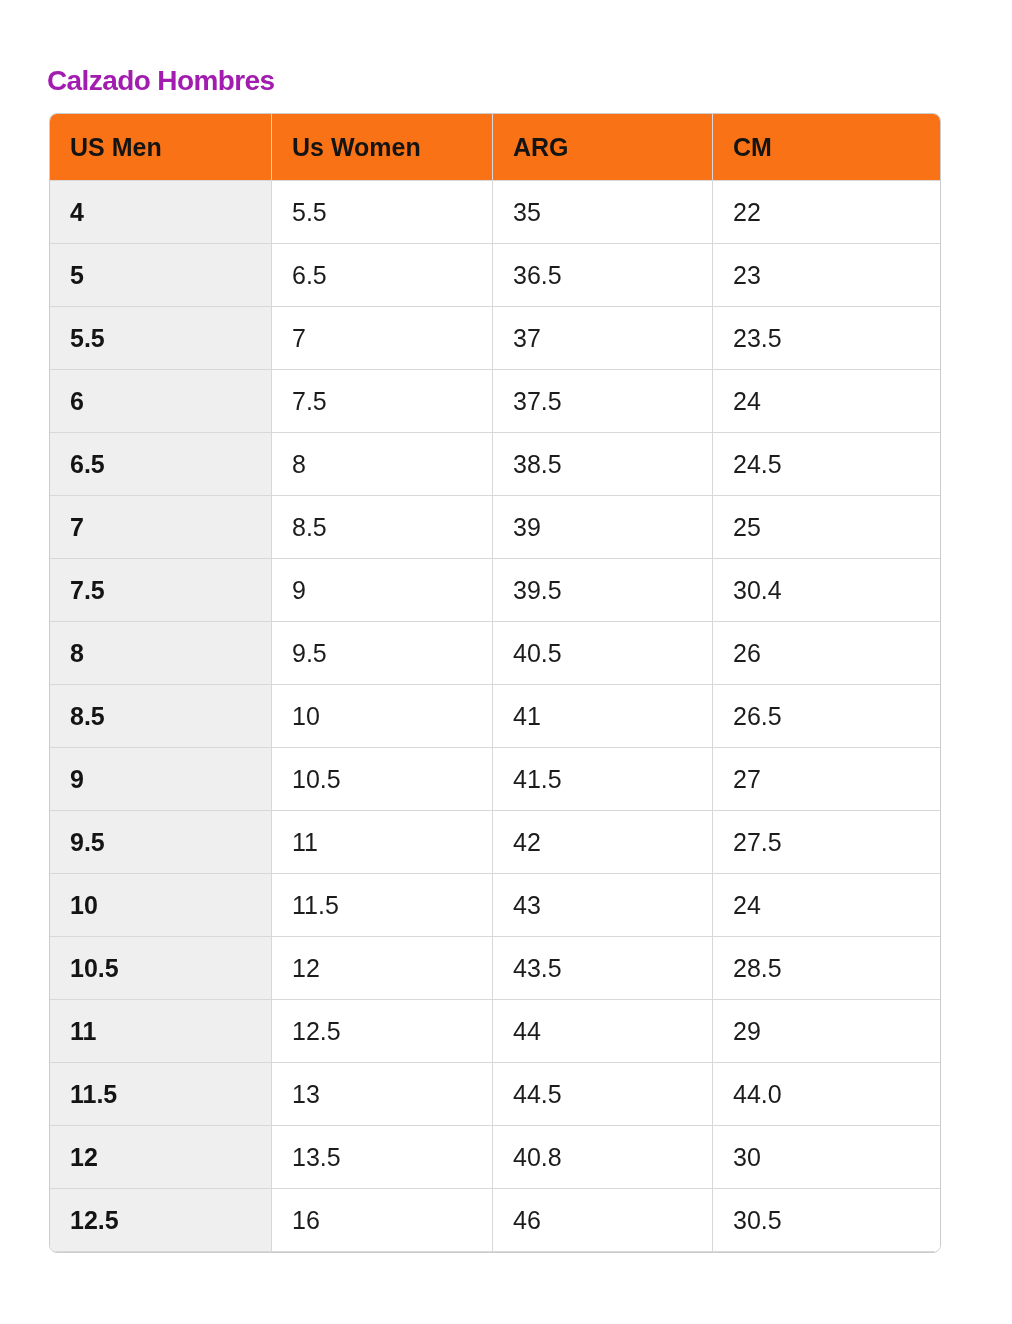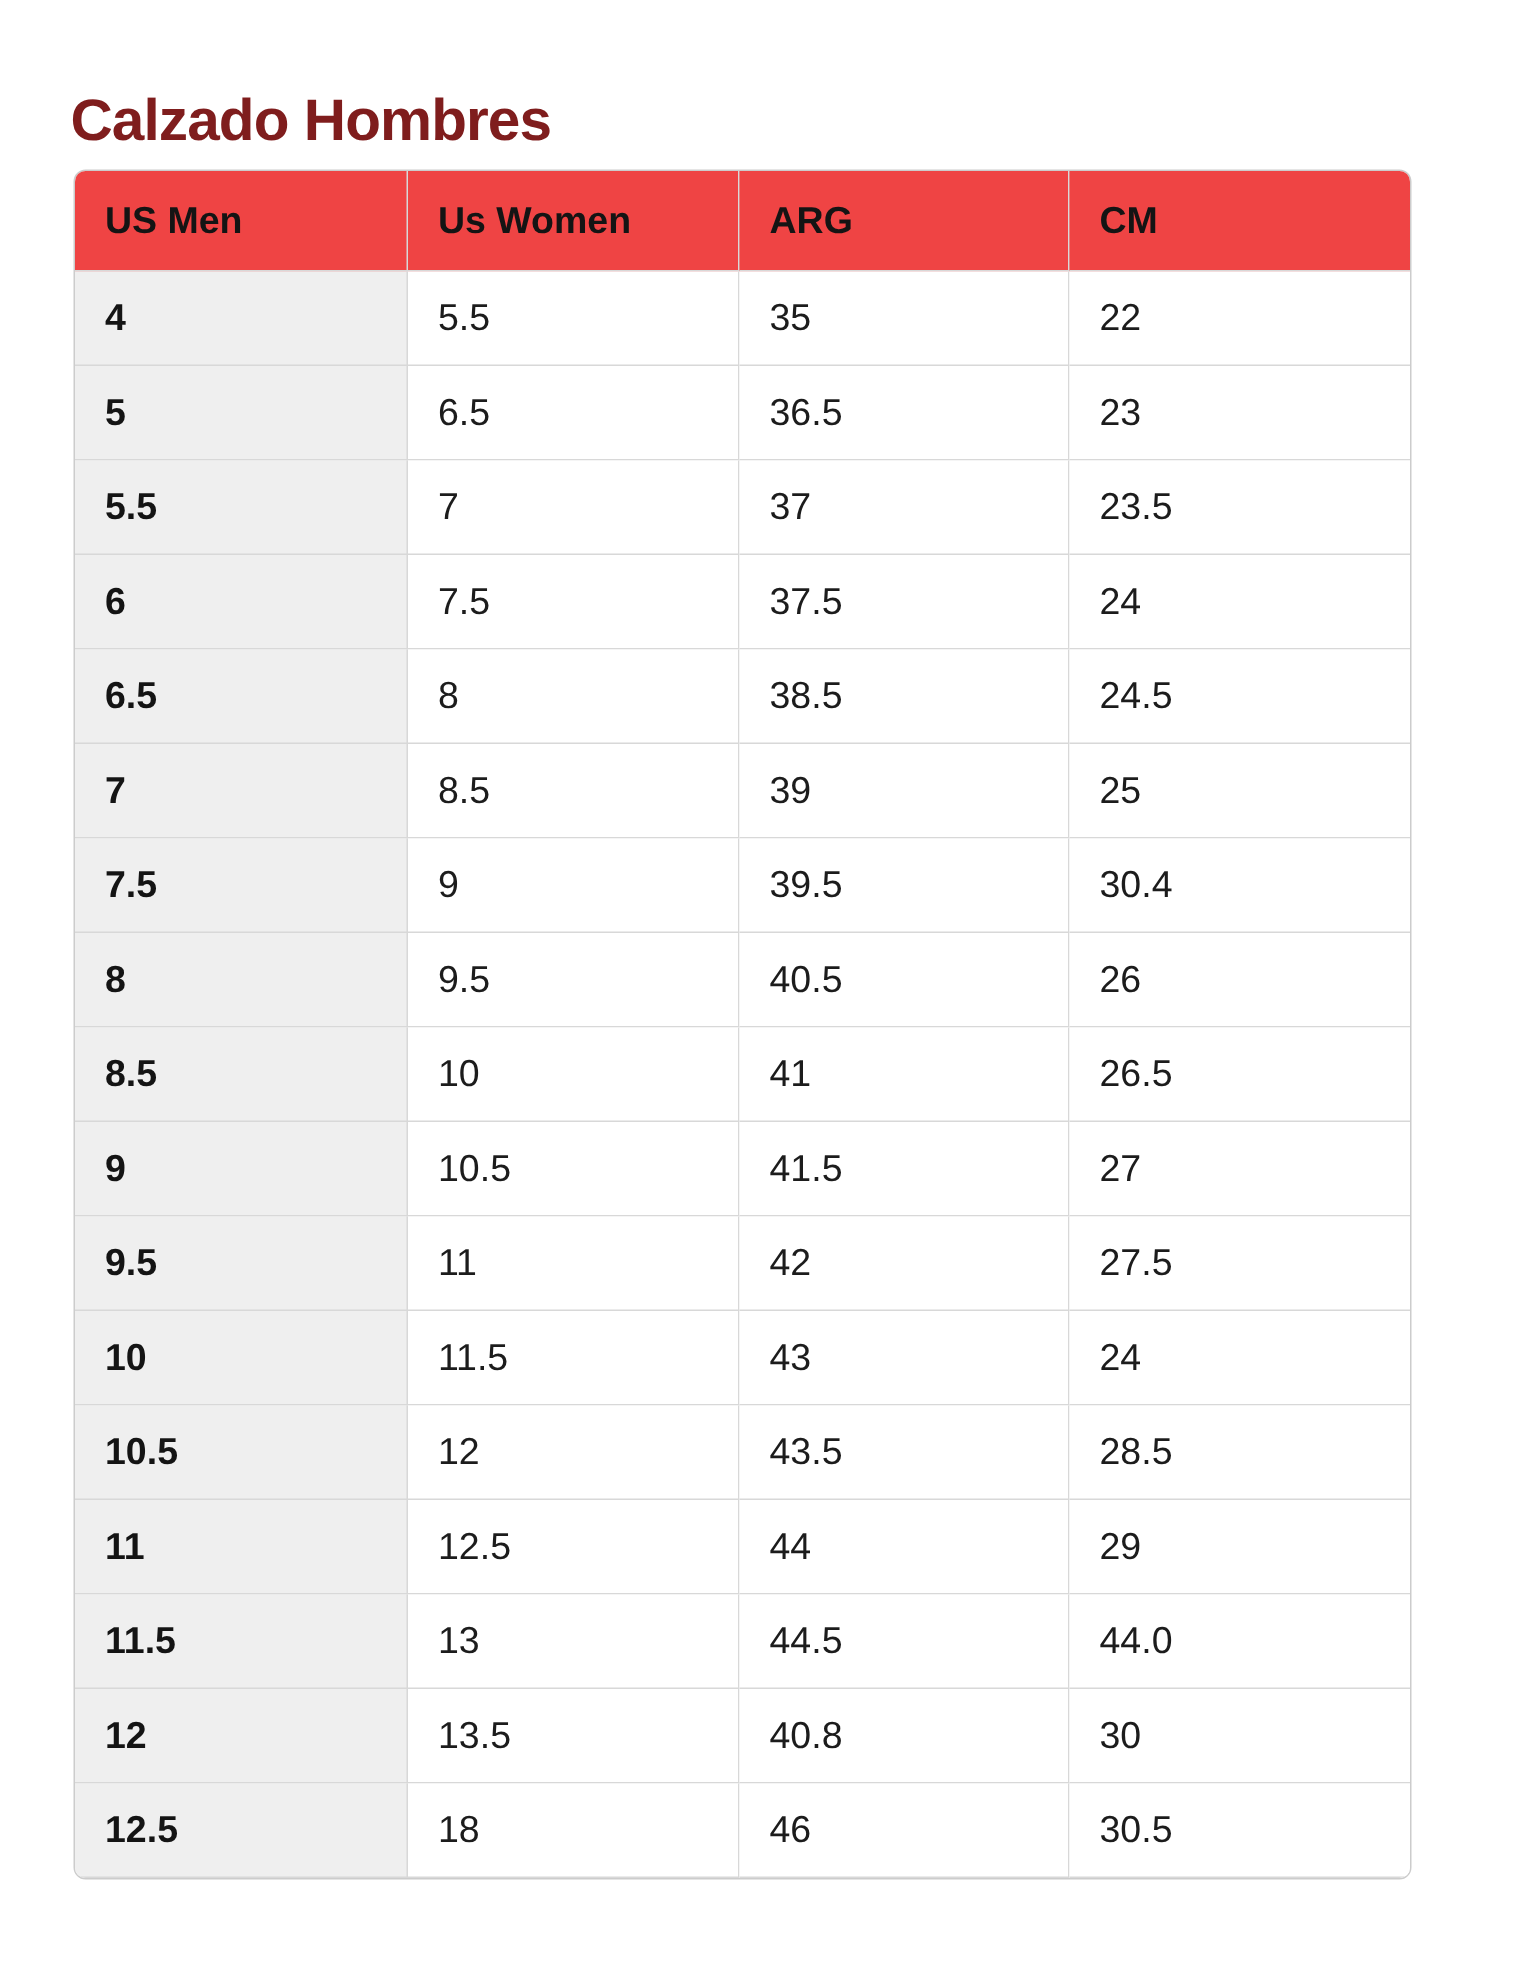--- a/index.html
+++ b/index.html
@@ -20,25 +20,25 @@
     width: 1012px;
     height: 1324px;
     background: #ffffff;
     box-sizing: border-box;
   }
 
   .page-title {
     position: absolute;
     left: 47px;
     top: 26px;
-    font-size: 39px;
+    font-size: 28px;
     line-height: 48px;
     font-weight: 700;
     letter-spacing: -0.6px;
-    color: #7f1d1d;
+    color: #a21caf;
     white-space: nowrap;
     margin-top: 31px;
   }
 
   .table-wrap {
     position: absolute;
     left: 49px;
     top: 113px;
     width: 892px;
   }
@@ -78,21 +78,21 @@
 
   table.size-table th:last-child,
   table.size-table td:last-child {
     border-right: none;
   }
 
   table.size-table thead th {
     height: 67px;
     font-weight: 700;
     font-size: 25px;
-    background: #ef4444;
+    background: #f97316;
     color: #141414;
   }
 
   table.size-table tbody td:first-child {
     background: #efefef;
     font-weight: 700;
     color: #141414;
   }
 </style>
 </head>
@@ -210,21 +210,21 @@
             <td>44.0</td>
           </tr>
           <tr>
             <td>12</td>
             <td>13.5</td>
             <td>40.8</td>
             <td>30</td>
           </tr>
           <tr>
             <td>12.5</td>
-            <td>18</td>
+            <td>16</td>
             <td>46</td>
             <td>30.5</td>
           </tr>
         </tbody>
     </table>
   </div>
 
 </div>
 
 </body></html>

